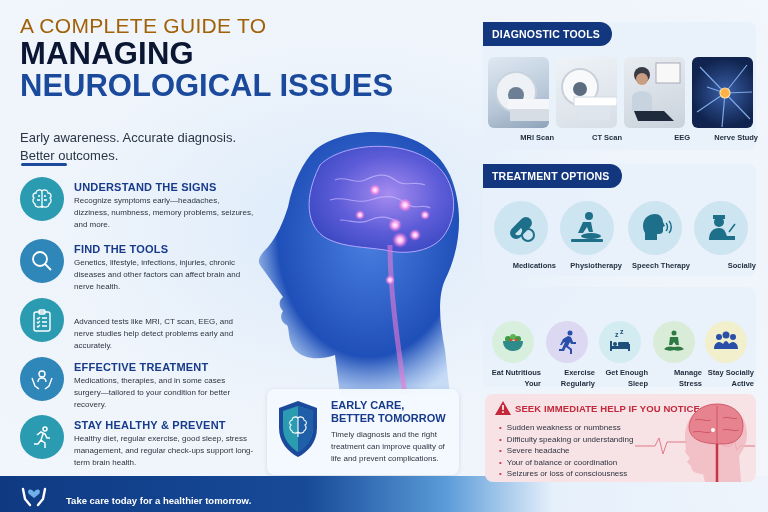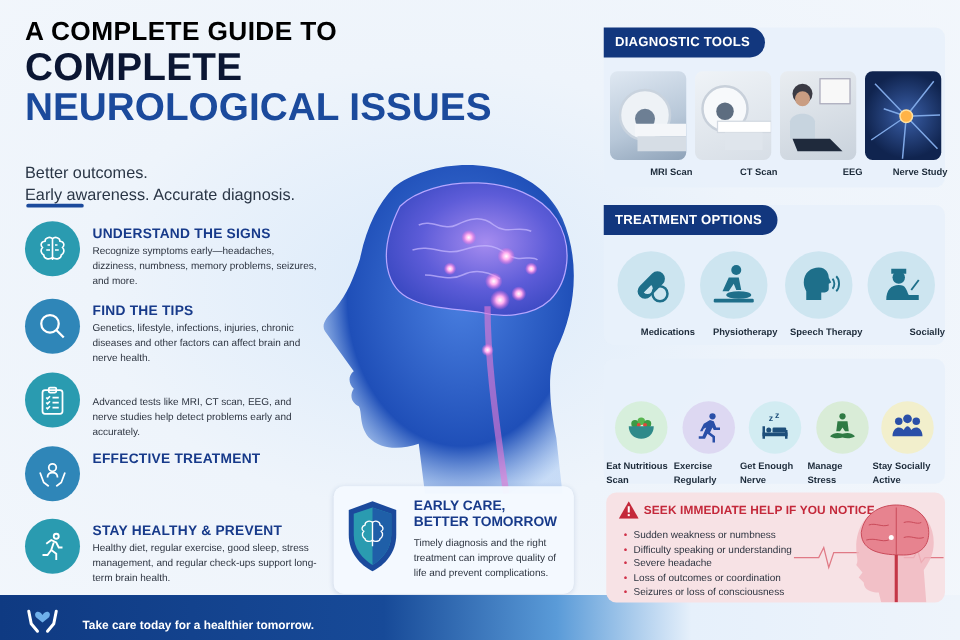--- a/index.html
+++ b/index.html
@@ -1,21 +1,21 @@
 <!DOCTYPE html>
 <html><head>
 <meta charset="utf-8">
 <style>
 *{box-sizing:border-box;margin:0;padding:0}
 html,body{width:768px;height:512px;overflow:hidden}
 body{font-family:"Liberation Sans",sans-serif;background:#eef4fb;position:relative;color:#1d2b3a}
 .bg{position:absolute;inset:0;background:radial-gradient(ellipse at 45% 45%,#dbeafa 0%,#eef4fb 45%,#f3f7fc 100%)}
 
 .title{position:absolute;left:20px;top:14px;width:420px}
-.t1{font-size:21px;font-weight:700;color:#000000;letter-spacing:0.3px;line-height:24px}
+.t1{font-size:21px;font-weight:400;color:#a16207;letter-spacing:0.3px;line-height:24px}
 .t2{font-size:31px;font-weight:900;color:#0b1633;line-height:31px;letter-spacing:0.2px}
 .t3{font-size:31px;font-weight:900;color:#1b4a9c;line-height:33px}
 .tagline{position:absolute;left:20px;top:129px;font-size:13px;color:#2a3646;line-height:18px;width:260px}
 .rule{position:absolute;left:21px;top:163px;width:46px;height:3px;background:#1b4a9c;border-radius:2px}
 
 .item{position:absolute;left:20px;width:240px;height:58px}
 .circ{position:absolute;left:0;top:2px;width:44px;height:44px;border-radius:50%;background:#2a9bb0;display:flex;align-items:center;justify-content:center}
 .circ.blue{background:#2f86b8}
 .circ svg{width:26px;height:26px}
 .ih{position:absolute;left:54px;top:6px;font-size:11px;font-weight:700;color:#173a8a;letter-spacing:0.2px}
@@ -35,64 +35,64 @@
 
 .panel{position:absolute;left:483px;width:273px;background:rgba(232,241,251,0.9);border-radius:8px}
 .pill{position:absolute;left:0;top:0;height:24px;background:#12377e;border-radius:0 12px 12px 0;color:#fff;font-size:10.5px;font-weight:700;padding:6px 12px 0 9px;letter-spacing:0.2px;white-space:nowrap}
 .photo{position:absolute;top:35px;width:61px;height:71px;border-radius:6px;overflow:hidden}
 .plabel{position:absolute;font-size:7.5px;font-weight:700;color:#1d2b3a;text-align:right;width:70px}
 .tcirc{position:absolute;top:37px;width:54px;height:54px;border-radius:50%;background:#cde5f0}
 .tcirc svg{position:absolute;left:9px;top:9px;width:36px;height:36px}
 .lcirc{position:absolute;top:34px;width:42px;height:42px;border-radius:50%}
 .lcirc svg{position:absolute;left:8px;top:8px;width:26px;height:26px}
 .lcirc.c1{background:#d7efdc}.lcirc.c2{background:#ddd8f2}.lcirc.c3{background:#d2ecf2}.lcirc.c4{background:#d9ecd7}.lcirc.c5{background:#f2efcc}
-.llabel{position:absolute;top:80px;font-size:7.5px;font-weight:700;color:#1d2b3a;text-align:left;width:56px;line-height:11px}
+.llabel{position:absolute;top:80px;font-size:7.5px;font-weight:700;color:#1d2b3a;text-align:right;width:56px;line-height:11px}
 
 .alert{position:absolute;left:485px;top:394px;width:271px;height:88px;background:#f7e2e5;border-radius:8px;overflow:hidden}
 .alert .ah{position:absolute;left:30px;top:9px;font-size:9.5px;font-weight:700;color:#c4283a;letter-spacing:0.1px}
 .alert .warn{position:absolute;left:10px;top:7px;width:16px;height:14px}
 .alert ul{position:absolute;left:14px;top:28px;list-style:none}
 .alert li{font-size:8px;color:#2d3440;line-height:11.5px;white-space:nowrap}
 .alert li::before{content:"•";color:#d0324a;margin-right:5px}
 .alert .headart{position:absolute;left:150px;top:4px;width:120px;height:84px}
 </style>
 </head>
 <body>
 
 <div class="bg"></div>
 
 <div class="title">
   <div class="t1">A COMPLETE GUIDE TO</div>
-  <div class="t2">COMPLETE</div>
+  <div class="t2">MANAGING</div>
   <div class="t3">NEUROLOGICAL ISSUES</div>
 </div>
 <div class="tagline">
+  <div>Early awareness. Accurate diagnosis.</div>
   <div>Better outcomes.</div>
-  <div>Early awareness. Accurate diagnosis.</div>
 </div>
 <div class="rule"></div>
 
 <div class="item" style="top:175px">
   <div class="circ">
     <svg viewBox="0 0 26 26" fill="none" stroke="#fff" stroke-width="1.3">
         <path d="M13 4v18M13 5c-2-2-6-1-6 2-3 0-4 3-2 5-2 2-1 5 1 6 0 3 4 4 7 2M13 5c2-2 6-1 6 2 3 0 4 3 2 5 2 2 1 5-1 6 0 3-4 4-7 2M9 10h2M8 14h3M15 10h2M15 14h3"></path>
       </svg>
   </div>
   <div class="ih">UNDERSTAND THE SIGNS</div>
   <div class="ib">Recognize symptoms early—headaches, dizziness, numbness, memory problems, seizures, and more.</div>
 </div>
 
 <div class="item" style="top:237px">
   <div class="circ blue">
     <svg viewBox="0 0 26 26" fill="none" stroke="#fff" stroke-width="1.8">
         <circle cx="11" cy="11" r="7"></circle>
         <path d="M16 16l6 6"></path>
       </svg>
   </div>
-  <div class="ih">FIND THE TIPS</div>
+  <div class="ih">FIND THE TOOLS</div>
   <div class="ib">Genetics, lifestyle, infections, injuries, chronic diseases and other factors can affect brain and nerve health.</div>
 </div>
 
 <div class="item" style="top:296px">
   <div class="circ">
     <svg viewBox="0 0 26 26" fill="none" stroke="#fff" stroke-width="1.4">
         <rect x="5" y="5" width="16" height="19" rx="2"></rect>
         <rect x="10" y="3" width="6" height="4" rx="1"></rect>
         <path d="M8 11l1 1 2-2M8 15l1 1 2-2M8 19l1 1 2-2M13 11h5M13 15h5M13 19h5"></path>
       </svg>
@@ -101,20 +101,21 @@
 </div>
 
 <div class="item" style="top:355px">
   <div class="circ blue">
     <svg viewBox="0 0 26 26" fill="none" stroke="#fff" stroke-width="1.4">
         <circle cx="13" cy="8" r="3"></circle>
         <path d="M9 16c0-3 2-4 4-4s4 1 4 4M3 12l3 8 4 3M23 12l-3 8-4 3"></path>
       </svg>
   </div>
   <div class="ih">EFFECTIVE TREATMENT</div>
+  <div class="ib">Medications, therapies, and in some cases surgery—tailored to your condition for better recovery.</div>
 </div>
 
 <div class="item" style="top:413px">
   <div class="circ">
     <svg viewBox="0 0 26 26" fill="none" stroke="#fff" stroke-width="1.5">
         <circle cx="16" cy="5" r="2"></circle>
         <path d="M8 11l4-3 4 2 2 4h3M14 10l-2 6 4 3v5M12 16l-3 4H5"></path>
       </svg>
   </div>
   <div class="ih">STAY HEALTHY &amp; PREVENT</div>
@@ -288,29 +289,29 @@
   <div class="lcirc c5" style="left:222px">
     <svg viewBox="0 0 26 26" fill="#2a4fa8">
         <circle cx="6" cy="8" r="3"></circle>
         <circle cx="13" cy="6" r="3.5"></circle>
         <circle cx="20" cy="8" r="3"></circle>
         <path d="M1 20c0-5 3-7 5-7s3 1 4 2c1-2 2-3 3-3s2 1 3 3c1-1 2-2 4-2s5 2 5 7z"></path>
       </svg>
   </div>
   <div class="llabel" style="left:2px">
       <div>Eat Nutritious</div>
-      <div>Scan</div>
+      <div>Your</div>
     </div>
   <div class="llabel" style="left:56px">
       <div>Exercise</div>
       <div>Regularly</div>
     </div>
   <div class="llabel" style="left:109px">
       <div>Get Enough</div>
-      <div>Nerve</div>
+      <div>Sleep</div>
     </div>
   <div class="llabel" style="left:163px">
       <div>Manage</div>
       <div>Stress</div>
     </div>
   <div class="llabel" style="left:215px">
       <div>Stay Socially</div>
       <div>Active</div>
     </div>
 </div>
@@ -319,21 +320,21 @@
   <svg class="warn" viewBox="0 0 16 14">
       <path d="M8 0L16 14H0z" fill="#c4283a"></path>
       <rect x="7.2" y="4" width="1.6" height="5" fill="#fff"></rect>
       <rect x="7.2" y="10.3" width="1.6" height="1.6" fill="#fff"></rect>
     </svg>
   <div class="ah">SEEK IMMEDIATE HELP IF YOU NOTICE</div>
   <ul>
     <li>Sudden weakness or numbness</li>
     <li>Difficulty speaking or understanding</li>
     <li>Severe headache</li>
-    <li>Loss of outcomes or coordination</li>
+    <li>Your of balance or coordination</li>
     <li>Seizures or loss of consciousness</li>
   </ul>
   <svg class="headart" viewBox="0 0 120 84">
     <path d="M0 48h20l4-8 4 16 4-12h20" stroke="#e07a86" stroke-width="1" fill="none"></path>
     <path d="M88 48h8l3-6 3 10 3-4h15" stroke="#e07a86" stroke-width="1" fill="none"></path>
     <path d="M50 40c0-22 15-34 32-34s30 12 30 30c0 10-4 16-8 22l2 26H70l-2-8c-6 0-12-2-12-8l-4-4 3-4-5-6c2-4 0-6 0-14z" fill="#f0b8bf" opacity="0.8"></path>
     <path d="M54 28c2-14 14-22 28-22s26 8 26 22c0 12-8 18-20 18-16 0-34-2-34-18z" fill="#e7838f" stroke="#c94b5a" stroke-width="0.8"></path>
     <path d="M82 8v40M60 22c6-2 10 2 16 0M88 20c6-2 10 2 14 0M58 34c8-2 12 2 18 0M88 32c6-2 10 2 16 0" stroke="#c94b5a" stroke-width="0.8" fill="none"></path>
     <path d="M82 46v38" stroke="#c43646" stroke-width="2.5"></path>
     <circle cx="78" cy="32" r="2" fill="#fff"></circle>

